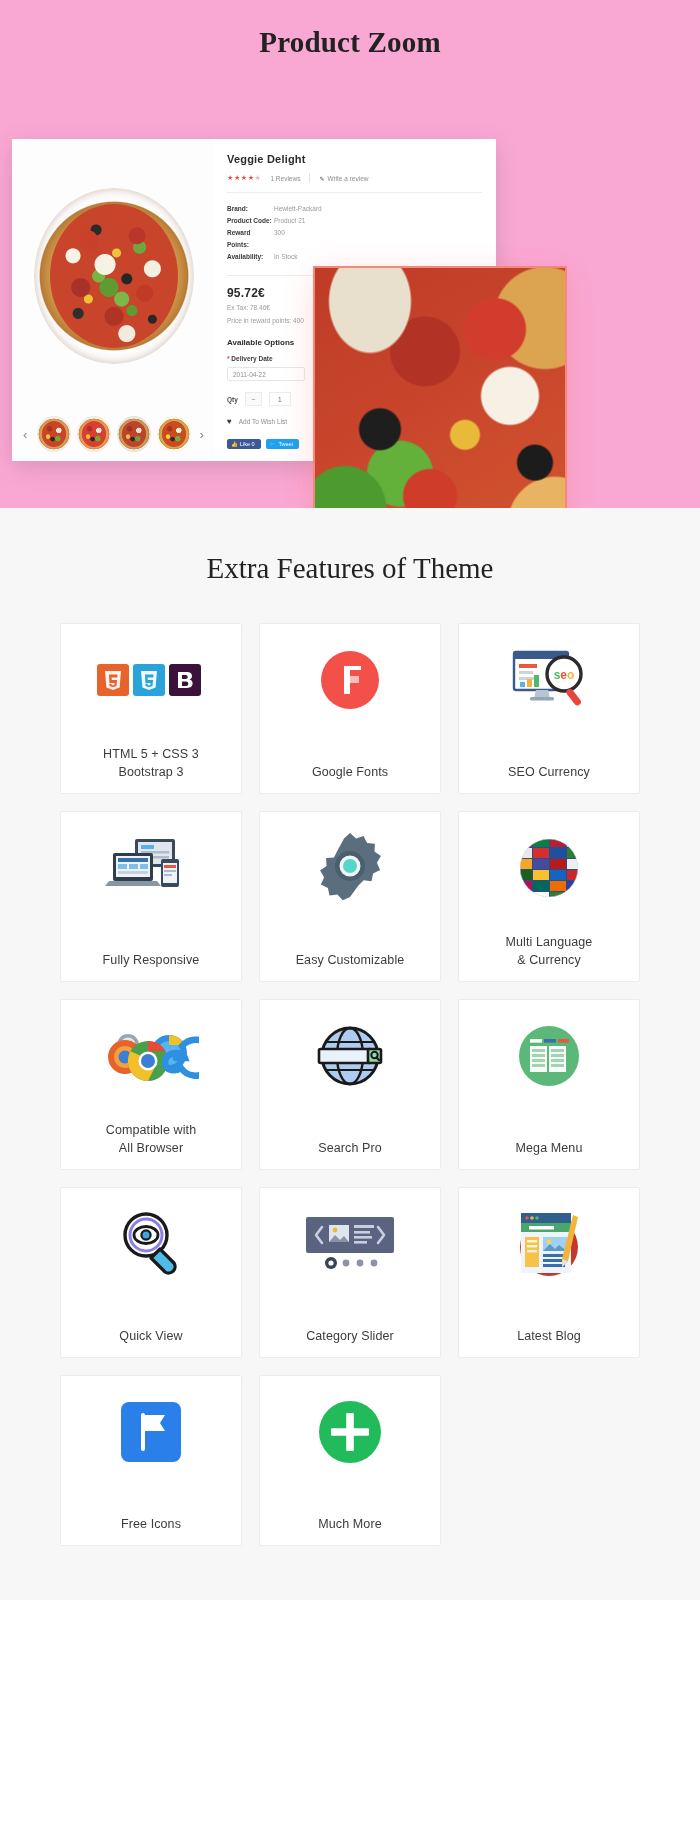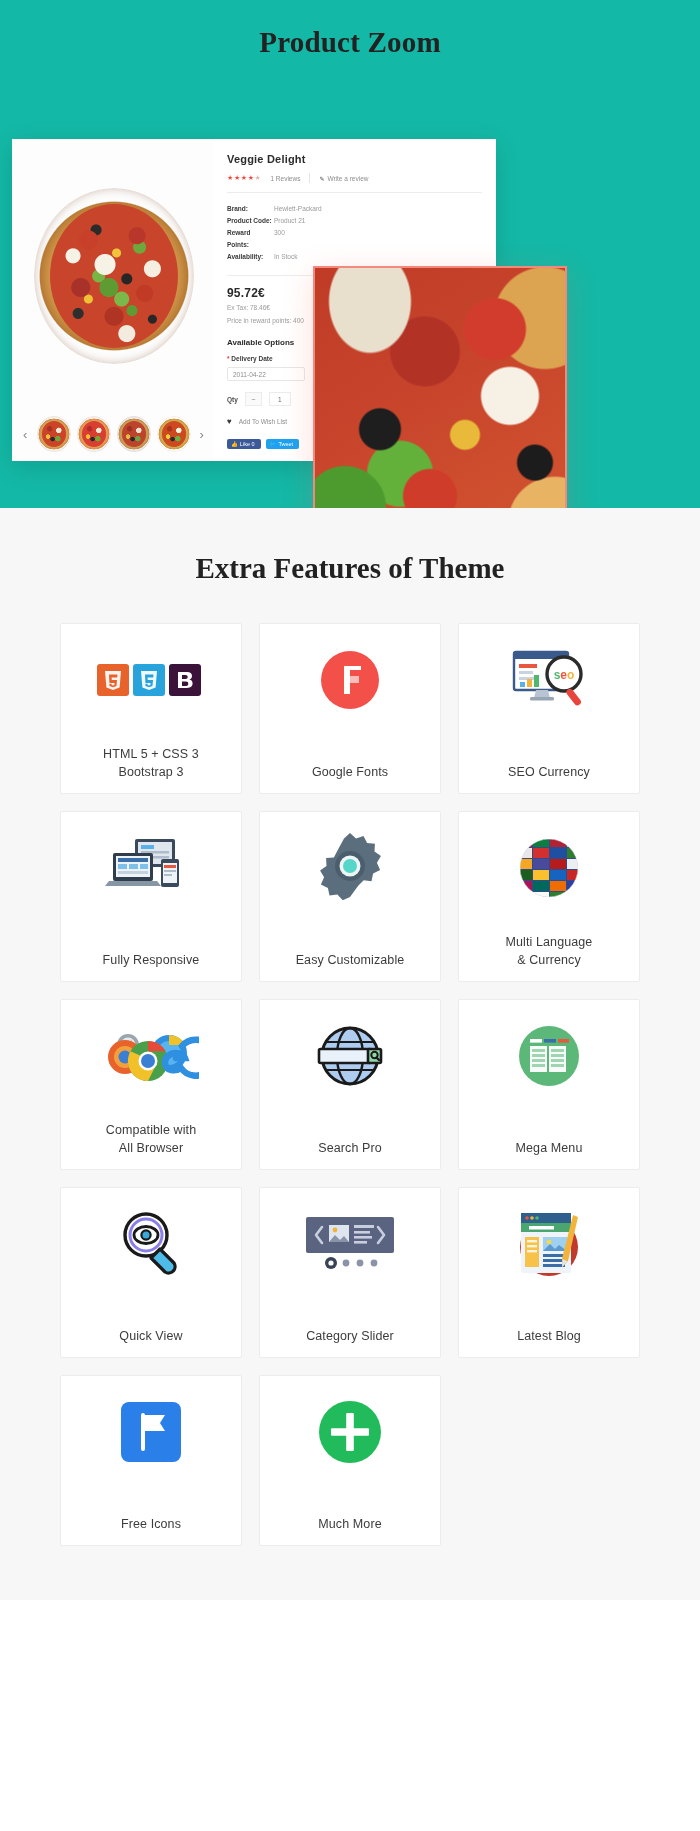--- a/index.html
+++ b/index.html
@@ -6,21 +6,21 @@
   body {
     width: 700px;
     font-family: "Liberation Sans", sans-serif;
     background: #ffffff;
     color: #333;
     -webkit-font-smoothing: antialiased;
   }
 
   
   .zoom-section {
-    background: #14b8a6;
+    background: #f9a8d4;
     padding: 26px 0 0 0;
     position: relative;
     height: 508px;
     overflow: hidden;
   }
   .section-title {
     font-family: "Liberation Serif", serif;
     font-weight: bold;
     font-size: 29px;
     text-align: center;
@@ -219,21 +219,21 @@
       linear-gradient(150deg, #bf3b26 0%, #c8452c 45%, #d2552f 100%);
   }
 
   
   .features-section {
     background: #f7f7f7;
     padding: 44px 0 54px 0;
   }
   .features-title {
     font-family: "Liberation Serif", serif;
-    font-weight: bold;
+    font-weight: normal;
     font-size: 29px;
     text-align: center;
     color: #222;
     margin-bottom: 38px;
   }
   .features-grid {
     width: 580px;
     margin: 0 auto;
     display: grid;
     grid-template-columns: repeat(3, 1fr);

